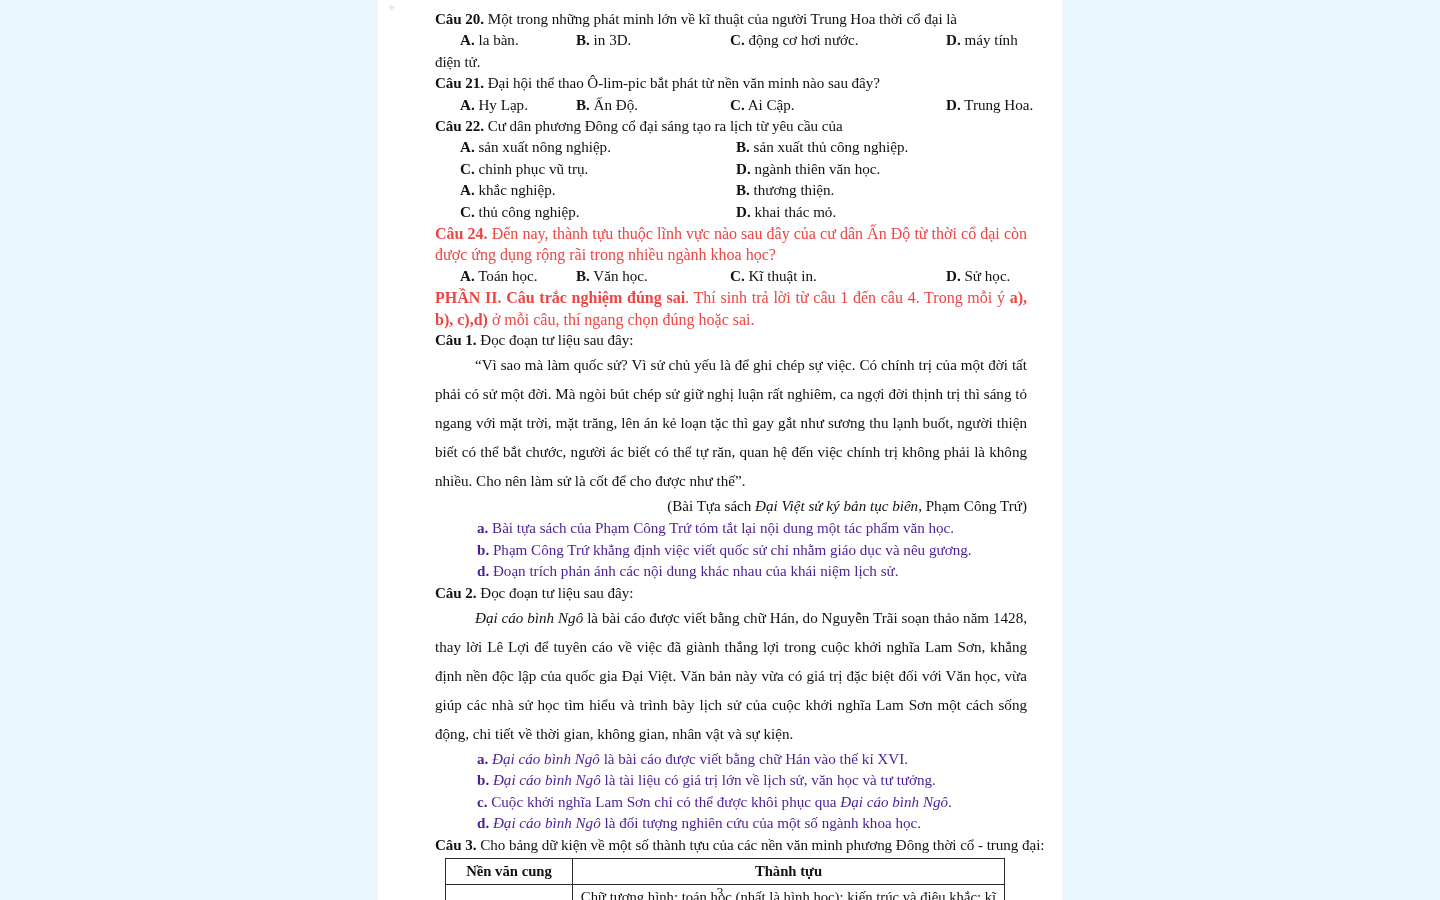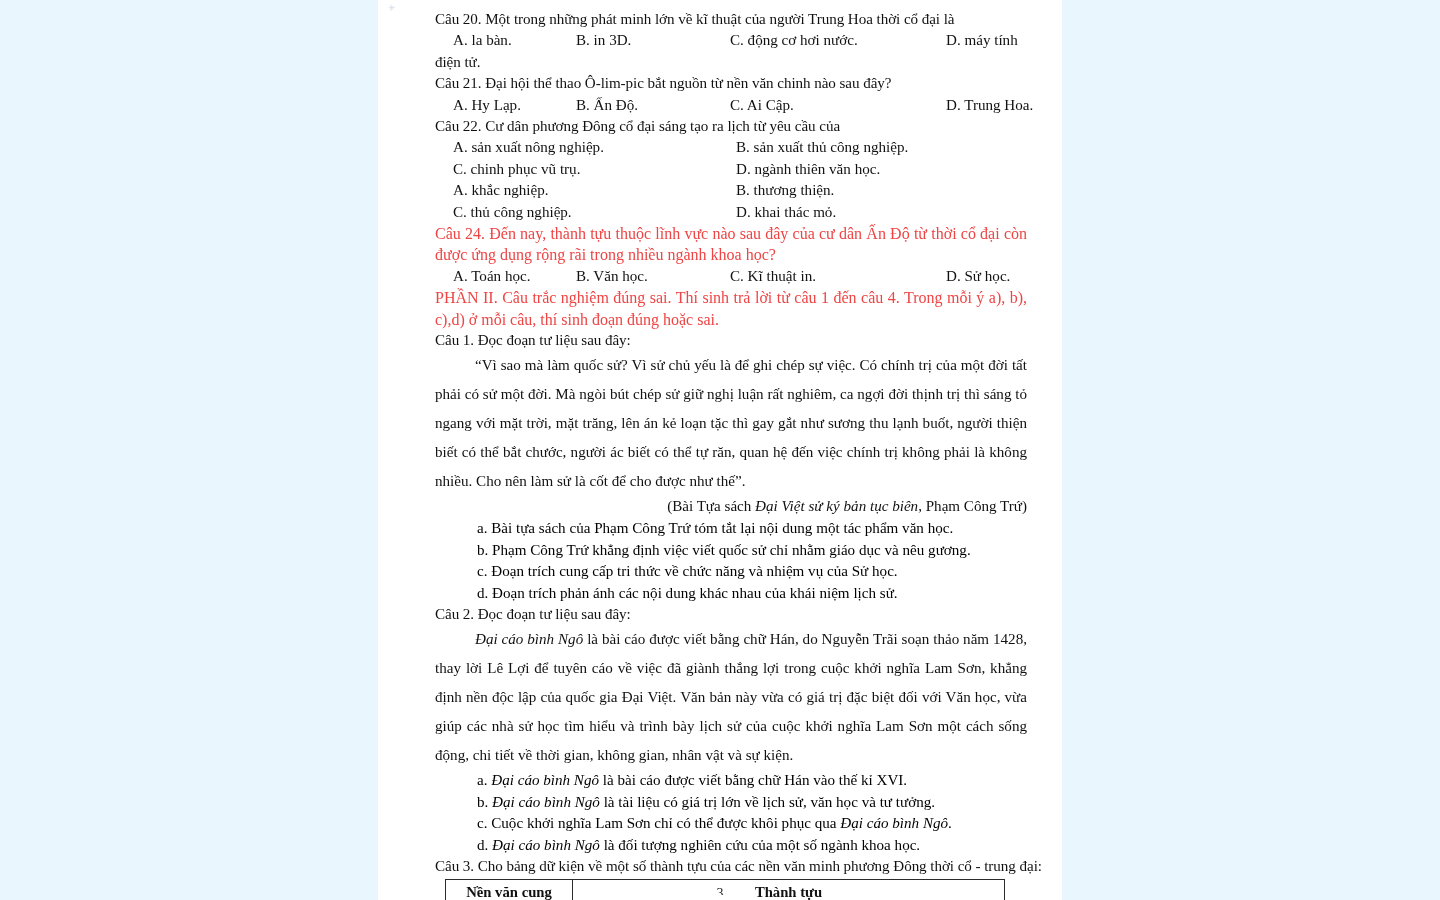--- a/index.html
+++ b/index.html
@@ -41,44 +41,44 @@
     white-space: nowrap;
     letter-spacing: -0.06px;
   }
   .para {
     font-size: 16px;
     line-height: 21.4px;
     color: #ef4444;
     text-align: justify;
     text-justify: inter-word;
   }
-  .b { font-weight: normal; }
+  .b { font-weight: bold; }
   .i { font-style: italic; }
   .stem { margin: 0; }
   .opt-row {
     position: relative;
     height: 21.4px;
     font-size: 15.1px;
     line-height: 21.4px;
     color: #111111;
   }
   .opt {
     position: absolute;
     white-space: nowrap;
   }
-  .opt-a { left: 18px; }
+  .opt-a { left: 25px; }
   .opt-b { left: 141px; }
   .opt-c { left: 295px; }
   .opt-d { left: 511px; }
   .opt-b2 { left: 301px; }
   .opt-d2 { left: 301px; }
   .sub-item {
     font-size: 15.1px;
     line-height: 21.4px;
-    color: #000000;
+    color: #4c1d95;
     padding-left: 42px;
     white-space: nowrap;
   }
   .quote-block {
     font-size: 15.1px;
     line-height: 29px;
     color: #111111;
     text-align: justify;
     text-justify: inter-word;
     padding-left: 0;
@@ -146,21 +146,21 @@
 
       <div class="line stem"><span class="b">Câu 20.</span><span> Một trong những phát minh lớn về kĩ thuật của người Trung Hoa thời cổ đại là</span></div>
       <div class="opt-row">
         <span class="opt opt-a"><span class="b">A.</span><span> la bàn.</span></span>
         <span class="opt opt-b"><span class="b">B.</span><span> in 3D.</span></span>
         <span class="opt opt-c"><span class="b">C.</span><span> động cơ hơi nước.</span></span>
         <span class="opt opt-d"><span class="b">D.</span><span>  máy  tính</span></span>
       </div>
       <div class="line">điện tử.</div>
 
-      <div class="line stem"><span class="b">Câu 21.</span><span> Đại hội thể thao Ô-lim-pic bắt nguồn từ nền văn chinh nào sau đây?</span></div>
+      <div class="line stem"><span class="b">Câu 21.</span><span> Đại hội thể thao Ô-lim-pic bắt phát từ nền văn minh nào sau đây?</span></div>
       <div class="opt-row">
         <span class="opt opt-a"><span class="b">A.</span><span> Hy Lạp.</span></span>
         <span class="opt opt-b"><span class="b">B.</span><span> Ấn Độ.</span></span>
         <span class="opt opt-c"><span class="b">C.</span><span> Ai Cập.</span></span>
         <span class="opt opt-d"><span class="b">D.</span><span> Trung Hoa.</span></span>
       </div>
 
       <div class="line stem"><span class="b">Câu 22.</span><span> Cư dân phương Đông cổ đại sáng tạo ra lịch từ yêu cầu của</span></div>
       <div class="opt-row">
         <span class="opt opt-a"><span class="b">A.</span><span> sản xuất nông nghiệp.</span></span>
@@ -181,28 +181,27 @@
       </div>
 
       <div class="para"><span class="b">Câu 24.</span><span> Đến nay, thành tựu thuộc lĩnh vực nào sau đây của cư dân Ấn Độ từ thời cổ đại còn được ứng dụng rộng rãi trong nhiều ngành khoa học?</span></div>
       <div class="opt-row">
         <span class="opt opt-a"><span class="b">A.</span><span> Toán học.</span></span>
         <span class="opt opt-b"><span class="b">B.</span><span> Văn học.</span></span>
         <span class="opt opt-c"><span class="b">C.</span><span> Kĩ thuật in.</span></span>
         <span class="opt opt-d"><span class="b">D.</span><span> Sử học.</span></span>
       </div>
 
-      <div class="para"><span class="b">PHẦN II. Câu trắc nghiệm đúng sai</span><span>. Thí sinh trả lời từ câu 1 đến câu 4. Trong mỗi ý </span><span class="b">a), b), c),</span><span class="b">d)</span><span> ở mỗi câu, thí sinh đoạn đúng hoặc sai.</span></div>
+      <div class="para"><span class="b">PHẦN II. Câu trắc nghiệm đúng sai</span><span>. Thí sinh trả lời từ câu 1 đến câu 4. Trong mỗi ý </span><span class="b">a), b), c),</span><span class="b">d)</span><span> ở mỗi câu, thí ngang chọn đúng hoặc sai.</span></div>
 
       <div class="line stem"><span class="b">Câu 1.</span><span> Đọc đoạn tư liệu sau đây:</span></div>
       <div class="quote-block"><span class="firstline">“Vì sao mà làm quốc sử? Vì sử chủ yếu là để ghi chép sự việc. Có chính trị của một đời tất phải có sử một đời. Mà ngòi bút chép sử giữ nghị luận rất nghiêm, ca ngợi đời thịnh trị thì sáng tỏ ngang với mặt trời, mặt trăng, lên án kẻ loạn tặc thì gay gắt như sương thu lạnh buốt, người thiện biết có thể bắt chước, người ác biết có thể tự răn, quan hệ đến việc chính trị không phải là không nhiều. Cho nên làm sử là cốt để cho được như thế”.</span></div>
       <div class="attrib"><span>(Bài Tựa sách </span><span class="i">Đại Việt sử ký bản tục biên</span><span>, Phạm Công Trứ)</span></div>
       <div class="sub-item"><span class="b">a.</span><span> Bài tựa sách của Phạm Công Trứ tóm tắt lại nội dung một tác phẩm văn học.</span></div>
       <div class="sub-item"><span class="b">b.</span><span> Phạm Công Trứ khẳng định việc viết quốc sử chỉ nhằm giáo dục và nêu gương.</span></div>
-      <div class="sub-item"><span class="b">c.</span><span> Đoạn trích cung cấp tri thức về chức năng và nhiệm vụ của Sử học.</span></div>
       <div class="sub-item"><span class="b">d.</span><span> Đoạn trích phản ánh các nội dung khác nhau của khái niệm lịch sử.</span></div>
 
       <div class="line stem"><span class="b">Câu 2.</span><span> Đọc đoạn tư liệu sau đây:</span></div>
       <div class="quote-block"><span class="firstline i">Đại cáo bình Ngô</span><span> là bài cáo được viết bằng chữ Hán, do Nguyễn Trãi soạn thảo năm 1428, thay lời Lê Lợi để tuyên cáo về việc đã giành thắng lợi trong cuộc khởi nghĩa Lam Sơn, khẳng định nền độc lập của quốc gia Đại Việt. Văn bản này vừa có giá trị đặc biệt đối với Văn học, vừa giúp các nhà sử học tìm hiểu và trình bày lịch sử của cuộc khởi nghĩa Lam Sơn một cách sống động, chi tiết về thời gian, không gian, nhân vật và sự kiện.</span></div>
       <div class="sub-item"><span class="b">a.</span><span>&nbsp;</span><span class="i">Đại cáo bình Ngô</span><span> là bài cáo được viết bằng chữ Hán vào thế kỉ XVI.</span></div>
       <div class="sub-item"><span class="b">b.</span><span>&nbsp;</span><span class="i">Đại cáo bình Ngô</span><span> là tài liệu có giá trị lớn về lịch sử, văn học và tư tưởng.</span></div>
       <div class="sub-item"><span class="b">c.</span><span> Cuộc khởi nghĩa Lam Sơn chỉ có thể được khôi phục qua </span><span class="i">Đại cáo bình Ngô</span><span>.</span></div>
       <div class="sub-item"><span class="b">d.</span><span>&nbsp;</span><span class="i">Đại cáo bình Ngô</span><span> là đối tượng nghiên cứu của một số ngành khoa học.</span></div>
 
       <div class="line stem"><span class="b">Câu 3.</span><span> Cho bảng dữ kiện về một số thành tựu của các nền văn minh phương Đông thời cổ - trung đại:</span></div>

